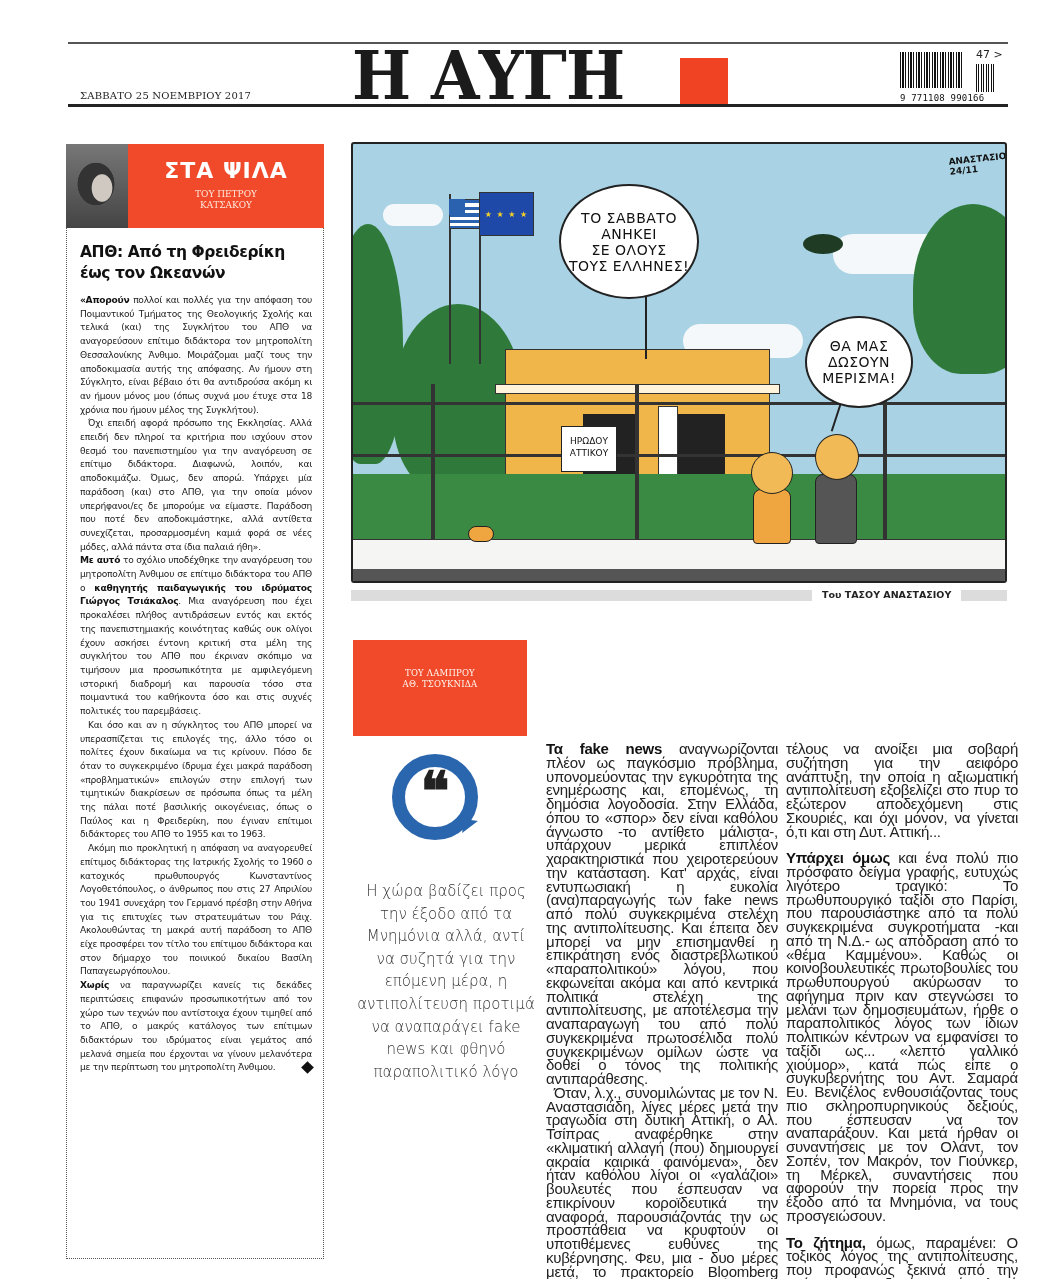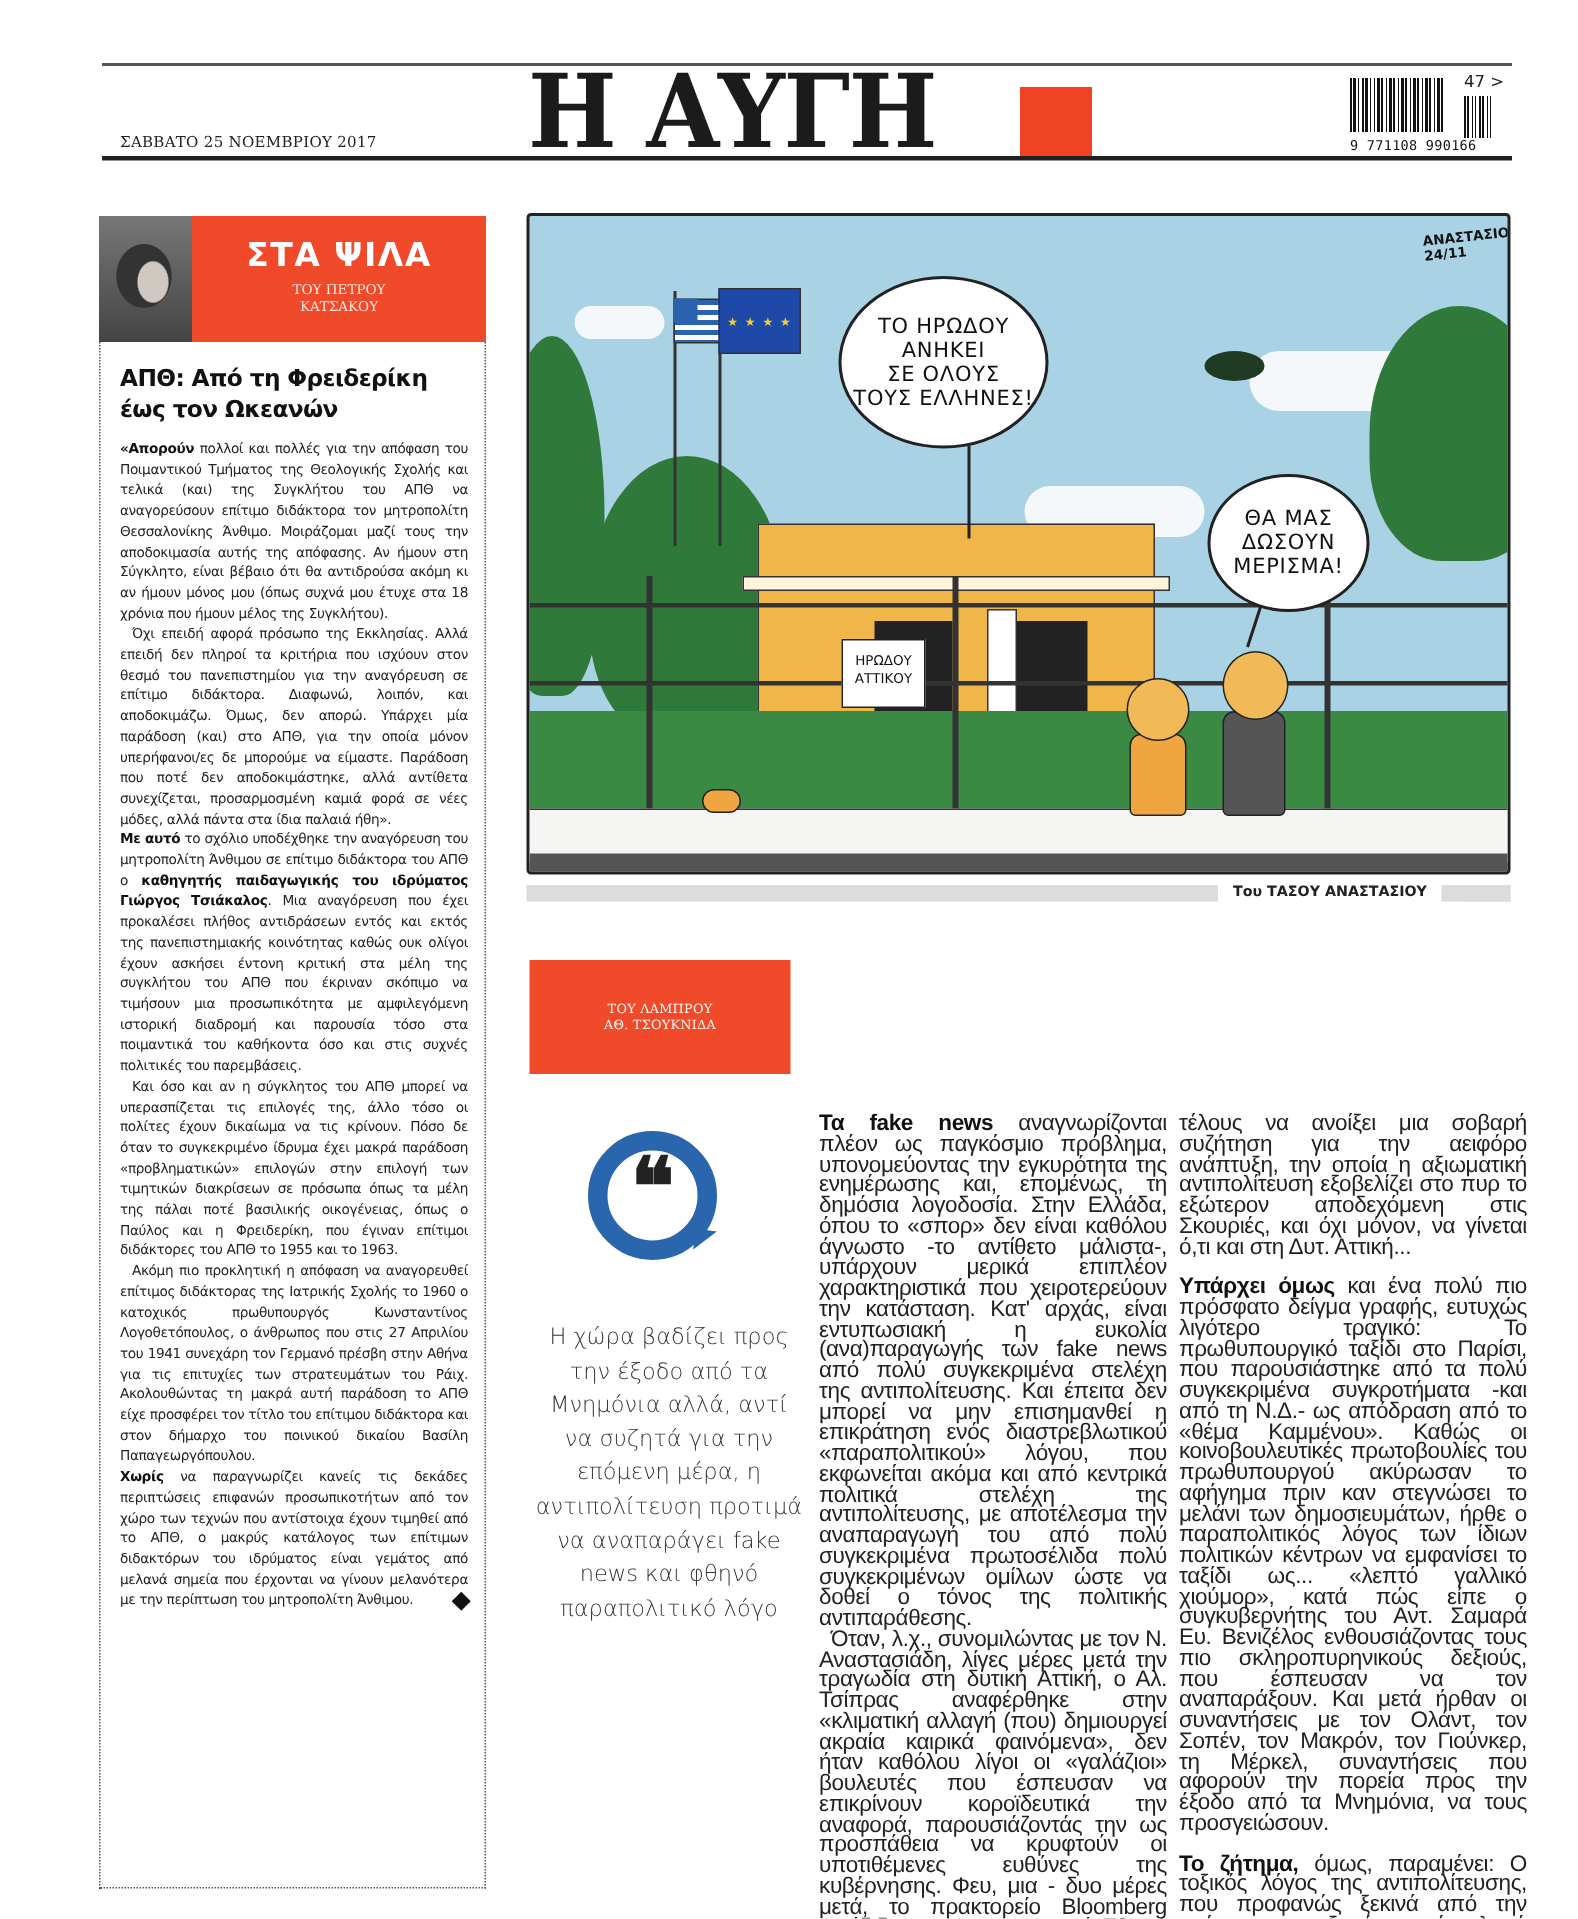--- a/index.html
+++ b/index.html
@@ -62,21 +62,21 @@
   .sign { position: absolute; left: 208px; top: 282px; width: 56px; height: 46px; background: #fff; border: 1.5px solid #222; font-size: 9px; line-height: 12px; text-align: center; padding-top: 8px; color: #111; }
   .person { position: absolute; border-radius: 50%; background: #f2ba57; border: 1.5px solid #222; }
   .coat { position: absolute; border: 1.5px solid #222; border-radius: 8px 8px 4px 4px; }
   .cat { position: absolute; left: 115px; top: 382px; width: 26px; height: 16px; background: #f0a640; border: 1.5px solid #222; border-radius: 10px; }
   .signature { position: absolute; left: 596px; top: 10px; width: 54px; font-size: 9px; line-height: 10px; font-weight: bold; color: #111; transform: rotate(-6deg); font-family: "DejaVu Sans", sans-serif; }
   .cartoon-credit-bar { position: absolute; left: 351px; top: 590px; width: 656px; height: 11px; background: #dcdcdc; }
   .cartoon-credit { position: absolute; left: 812px; top: 588px; padding: 0 10px; background: #fff; font-family: "DejaVu Sans", sans-serif; font-weight: bold; font-size: 9.5px; line-height: 14px; color: #222; }
   .cartoon-credit-right { position: absolute; left: 975px; top: 590px; width: 32px; height: 11px; background: #dcdcdc; }
 
   
-  .article-banner { position: absolute; left: 353px; top: 640px; width: 174px; height: 76px; background: #f04a2a; color: #fff7f0; text-align: center; font-family: "DejaVu Serif", serif; font-size: 8.5px; line-height: 11px; padding-top: 28px; letter-spacing: 0.2px; }
+  .article-banner { position: absolute; left: 353px; top: 640px; width: 174px; height: 96px; background: #f04a2a; color: #fff7f0; text-align: center; font-family: "DejaVu Serif", serif; font-size: 8.5px; line-height: 11px; padding-top: 28px; letter-spacing: 0.2px; }
   .article-headline { position: absolute; left: 546px; top: 630px; width: 470px; font-family: "DejaVu Sans", sans-serif; font-weight: 200; font-size: 38px; line-height: 46px; letter-spacing: -0.5px; color: #1a1a1a; }
   .quote-icon { position: absolute; left: 392px; top: 754px; width: 86px; height: 86px; border-radius: 50%; border: 13px solid #2a66ad; background: #fff; }
   .quote-icon-tail { position: absolute; left: 463px; top: 820px; width: 0; height: 0; border-left: 14px solid #2a66ad; border-bottom: 14px solid transparent; transform: rotate(8deg); }
   .quote-glyph { position: absolute; left: 0; top: -6px; width: 60px; text-align: center; font-family: "DejaVu Serif", serif; font-weight: 900; font-size: 54px; line-height: 60px; color: #222; }
   .pull-quote { position: absolute; left: 356px; top: 880px; width: 180px; text-align: center; font-family: "DejaVu Sans", sans-serif; font-weight: 200; font-size: 15px; line-height: 22.6px; color: #333; }
   .art-col { position: absolute; width: 232px; font-family: Liberation Sans, sans-serif; font-size: 15px; line-height: 13.75px; letter-spacing: -0.25px; color: #222; text-align: justify; }
   .art-col p { text-indent: 8px; }
   .art-col p.noindent { text-indent: 0; }
   .art-col p.gap { margin-top: 13px; text-indent: 0; }
   .art-col b { font-weight: bold; color: #111; }
@@ -151,21 +151,21 @@
   </div>
   <div class="wall"></div>
   <div class="road"></div>
   <div class="cat"></div>
   <div class="coat" style="left:400px;top:345px;width:38px;height:55px;background:#f0a640;"></div>
   <div class="person" style="left:398px;top:308px;width:42px;height:42px;"></div>
   <div class="coat" style="left:462px;top:330px;width:42px;height:70px;background:#555;"></div>
   <div class="person" style="left:462px;top:290px;width:44px;height:46px;"></div>
 
   <div class="bubble" style="left:206px;top:40px;width:140px;height:115px;">
-    <div>ΤΟ ΗΡΩΔΟΥ</div>
+    <div>ΤΟ ΣΑΒΒΑΤΟ</div>
     <div>ΑΝΗΚΕΙ</div>
     <div>ΣΕ ΟΛΟΥΣ</div>
     <div>ΤΟΥΣ ΕΛΛΗΝΕΣ!</div>
   </div>
   <div class="bubble-tail" style="left:292px;top:153px;height:62px;"></div>
   <div class="bubble" style="left:452px;top:172px;width:108px;height:92px;">
     <div>ΘΑ ΜΑΣ</div>
     <div>ΔΩΣΟΥΝ</div>
     <div>ΜΕΡΙΣΜΑ!</div>
   </div>

